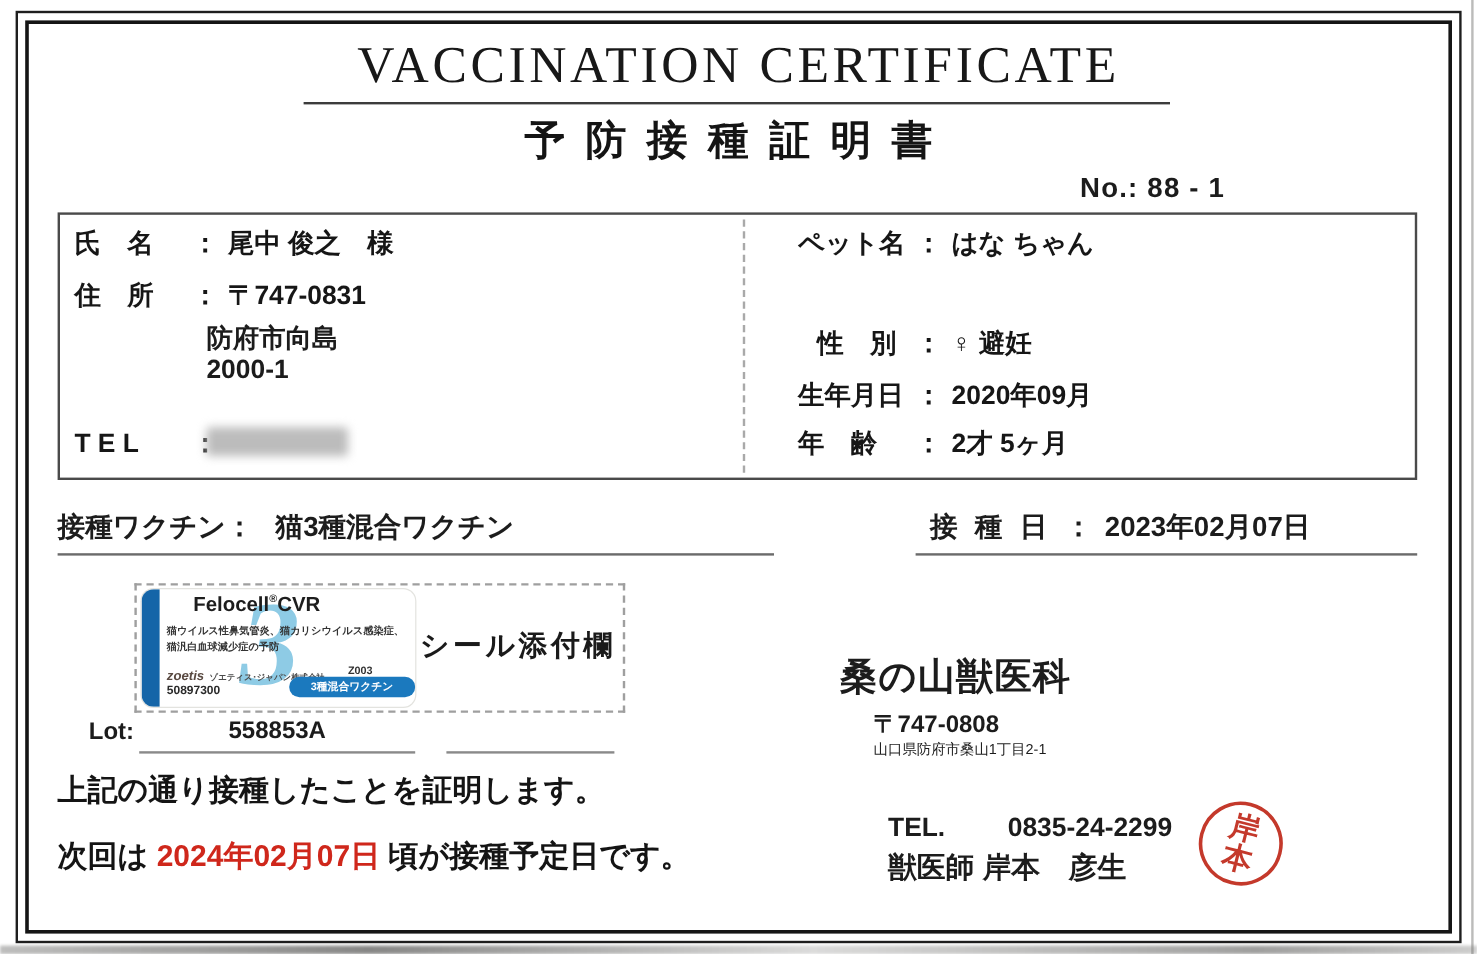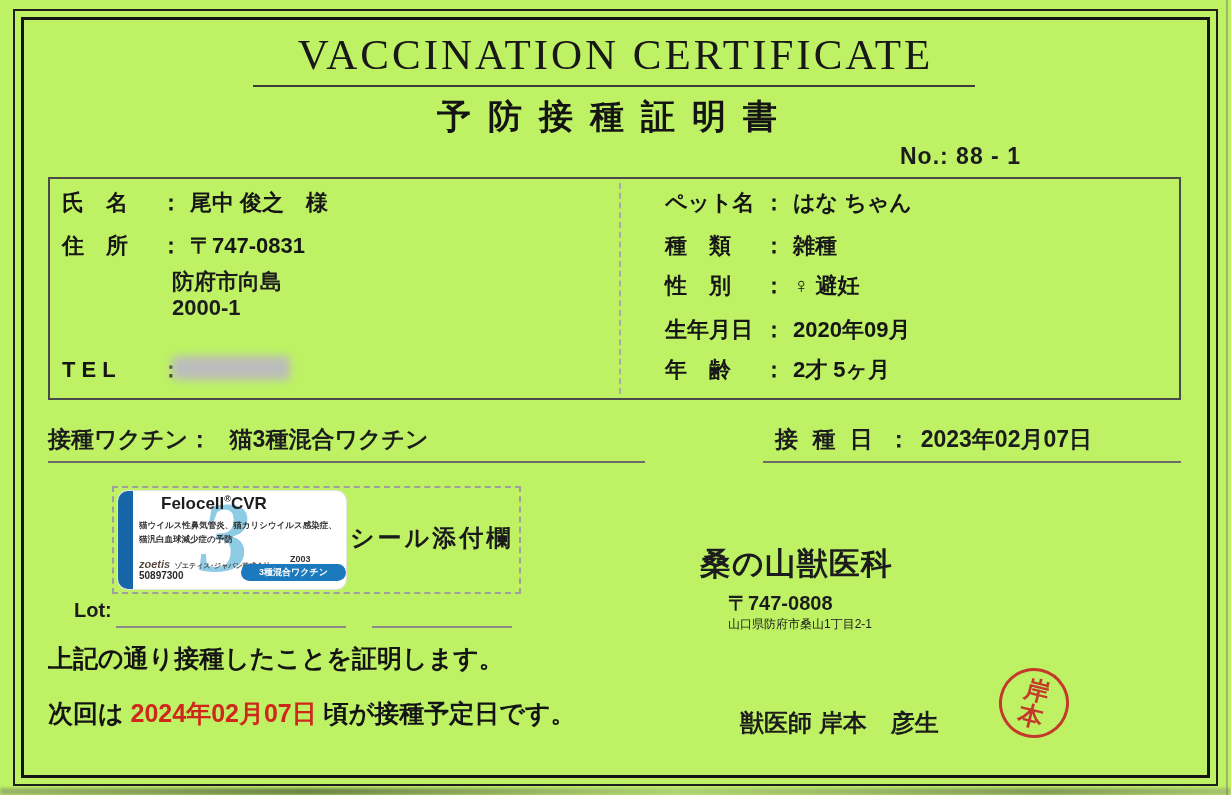--- a/index.html
+++ b/index.html
@@ -3,21 +3,21 @@
 <meta charset="utf-8">
 <style>
   * { margin:0; padding:0; box-sizing:border-box; }
   html,body { width:1231px; height:795px; }
   body {
     font-family:"Liberation Sans","DejaVu Sans",sans-serif;
     background:#e9e9e7;
   }
   .page {
     position:relative; width:1231px; height:795px;
-    background:#bef264; overflow:hidden;
+    background:#ffffff; overflow:hidden;
     color:#1c1c1c;
   }
   
   .frame-outer {
     position:absolute; left:13px; top:9px; right:13px; bottom:9px;
     border:2px solid #1e1e1e;
   }
   .frame-inner {
     position:absolute; left:6px; top:6px; right:6px; bottom:6px;
     border:3px solid #151515;
@@ -153,24 +153,21 @@
   <div class="abs indent" style="top:267px; left:172px;">防府市向島</div>
   <div class="abs indent" style="top:295px; left:172px;">2000-1</div>
   <div class="abs row" style="top:355px; left:62px;">
     <span class="jlabel">T E L</span><span class="colon">：</span>
   </div>
   <div class="abs tel-blur"></div>
 
   <div class="abs row" style="top:188px; left:665px;">
     <span class="jlabel">ペット名</span><span class="colon">：</span><span>はな ちゃん</span>
   </div>
-  <div class="abs row" style="top:231px; left:665px;">
-    <span class="jlabel">種　類</span><span class="colon">：</span><span>雑種</span>
-  </div>
-  <div class="abs row" style="top:271px; left:665px;">
+  <div class="abs row" style="top:271px; left:665px;text-align:center;">
     <span class="jlabel">性　別</span><span class="colon">：</span><span>♀ 避妊</span>
   </div>
   <div class="abs row" style="top:315px; left:665px;">
     <span class="jlabel">生年月日</span><span class="colon">：</span><span>2020年09月</span>
   </div>
   <div class="abs row" style="top:355px; left:665px;">
     <span class="jlabel">年　齢</span><span class="colon">：</span><span>2才 5ヶ月</span>
   </div>
 
   <div class="abs" style="top:424px; left:48px; white-space:nowrap;">
@@ -202,31 +199,36 @@
     <div class="sticker-zoetis">
       <span class="zoetis-logo">zoetis</span>
       <span class="zoetis-ja">ゾエティス･ジャパン株式会社</span>
     </div>
     <div class="sticker-z003">Z003</div>
     <div class="sticker-code">50897300</div>
     <div class="sticker-badge">3種混合ワクチン</div>
   </div>
 
   <div class="abs lot-label">Lot:</div>
+  <div class="abs lot-value">558853A</div>
   <div class="abs lot-line1"></div>
   <div class="abs lot-line2"></div>
 
   <div class="abs stmt" style="top:642px; left:48px;">上記の通り接種したことを証明します。</div>
   <div class="abs stmt" style="top:697px; left:48px;">
     <span>次回は </span><span class="red-date">2024年02月07日</span><span> 頃が接種予定日です。</span>
   </div>
 
   <div class="abs clinic-name">桑の山獣医科</div>
   <div class="abs clinic-postal">〒747-0808</div>
   <div class="abs clinic-addr">山口県防府市桑山1丁目2-1</div>
+  <div class="abs clinic-tel">
+    <span>TEL.</span>
+    <span class="tel-num">0835-24-2299</span>
+  </div>
   <div class="abs clinic-vet">
     <span>獣医師 </span><span>岸本　彦生</span>
   </div>
 
   <div class="abs stamp">
     <span>岸</span>
     <span>本</span>
   </div>
 
   <div class="abs scan-bottom"></div>

